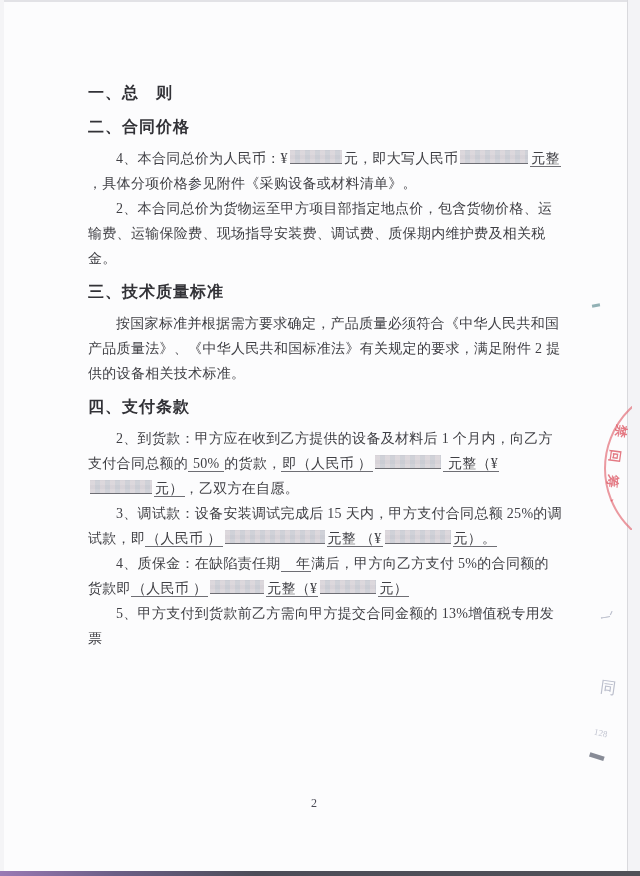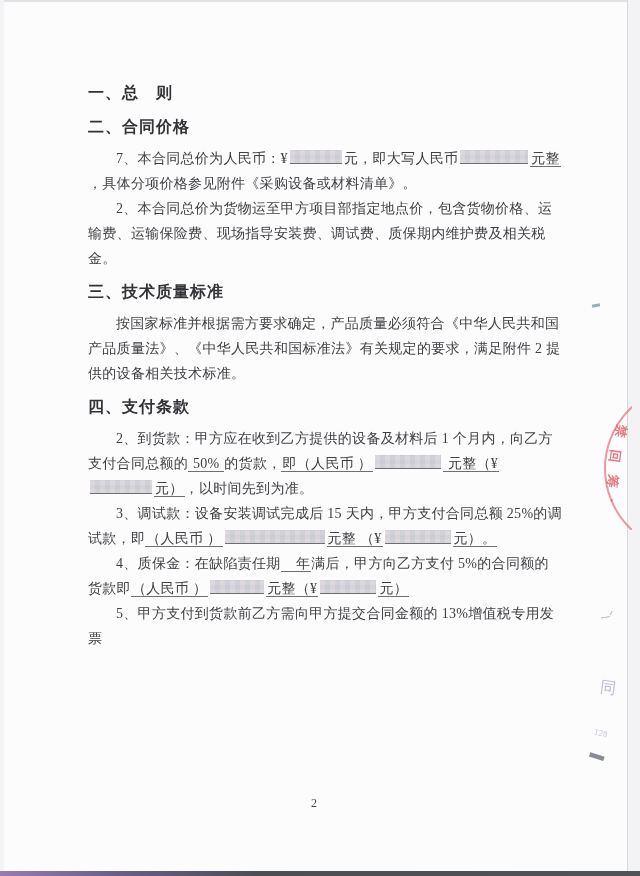--- a/index.html
+++ b/index.html
@@ -79,26 +79,26 @@
 
   <div class="edge-top"></div>
   <div class="edge-left"></div>
   <div class="edge-right-strip"></div>
   <div class="edge-right-line"></div>
   <div class="edge-bottom"></div>
 
   <div class="content">
       <div class="section-heading">一、总　则</div>
       <div class="section-heading">二、合同价格</div>
-      <p class="para"><span class="seg">7、本合同总价为人民币：¥</span><span class="redact" style="width: 52px;"></span><span class="seg">元，即大写人民币</span><span class="redact" style="width: 68px;"></span><span class="seg u">元整 </span><span class="seg">，具体分项价格参见附件《采购设备或材料清单》。</span></p>
+      <p class="para"><span class="seg">4、本合同总价为人民币：¥</span><span class="redact" style="width: 52px;"></span><span class="seg">元，即大写人民币</span><span class="redact" style="width: 68px;"></span><span class="seg u">元整 </span><span class="seg">，具体分项价格参见附件《采购设备或材料清单》。</span></p>
       <p class="para"><span class="seg">2、本合同总价为货物运至甲方项目部指定地点价，包含货物价格、运输费、运输保险费、现场指导安装费、调试费、质保期内维护费及相关税金。</span></p>
       <div class="section-heading">三、技术质量标准</div>
       <p class="para"><span class="seg">按国家标准并根据需方要求确定，产品质量必须符合《中华人民共和国产品质量法》、《中华人民共和国标准法》有关规定的要求，满足附件 2 提供的设备相关技术标准。</span></p>
       <div class="section-heading">四、支付条款</div>
-      <p class="para"><span class="seg">2、到货款：甲方应在收到乙方提供的设备及材料后 1 个月内，向乙方支付合同总额的</span><span class="seg u"> 50% </span><span class="seg">的货款，</span><span class="seg u">即（人民币 ）</span><span class="redact" style="width: 66px;"></span><span class="seg u"> 元整（¥</span><span class="redact" style="width: 62px;"></span><span class="seg u">元）</span><span class="seg">，以时间先到为准。</span></p>
+      <p class="para"><span class="seg">2、到货款：甲方应在收到乙方提供的设备及材料后 1 个月内，向乙方支付合同总额的</span><span class="seg u"> 50% </span><span class="seg">的货款，</span><span class="seg u">即（人民币 ）</span><span class="redact" style="width: 66px;"></span><span class="seg u"> 元整（¥</span><span class="redact" style="width: 62px;"></span><span class="seg u">元）</span><span class="seg">，乙双方在自愿。</span></p>
       <p class="para"><span class="seg">3、调试款：设备安装调试完成后 15 天内，甲方支付合同总额 25%的调试款，即</span><span class="seg u">（人民币 ）</span><span class="redact" style="width: 100px;"></span><span class="seg u">元整 （¥</span><span class="redact" style="width: 66px;"></span><span class="seg u">元）。</span></p>
       <p class="para"><span class="seg">4、质保金：在缺陷责任期</span><span class="seg u">　年</span><span class="seg">满后，甲方向乙方支付 5%的合同额的货款即</span><span class="seg u">（人民币 ）</span><span class="redact" style="width: 54px;"></span><span class="seg u">元整（¥</span><span class="redact" style="width: 56px;"></span><span class="seg u">元）</span></p>
       <p class="para"><span class="seg">5、甲方支付到货款前乙方需向甲方提交合同金额的 13%增值税专用发票</span></p>
     </div>
 
   <div class="seal">
     <div class="seal-ring"></div>
   <span class="seal-glyph">禁</span>
       <span class="seal-glyph">回</span>
       <span class="seal-glyph">筹</span>

